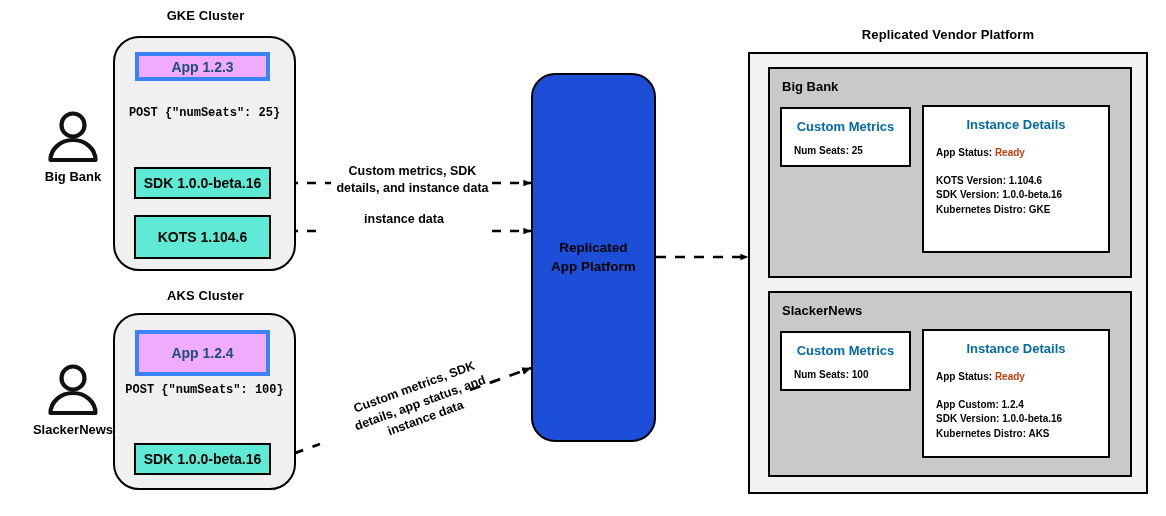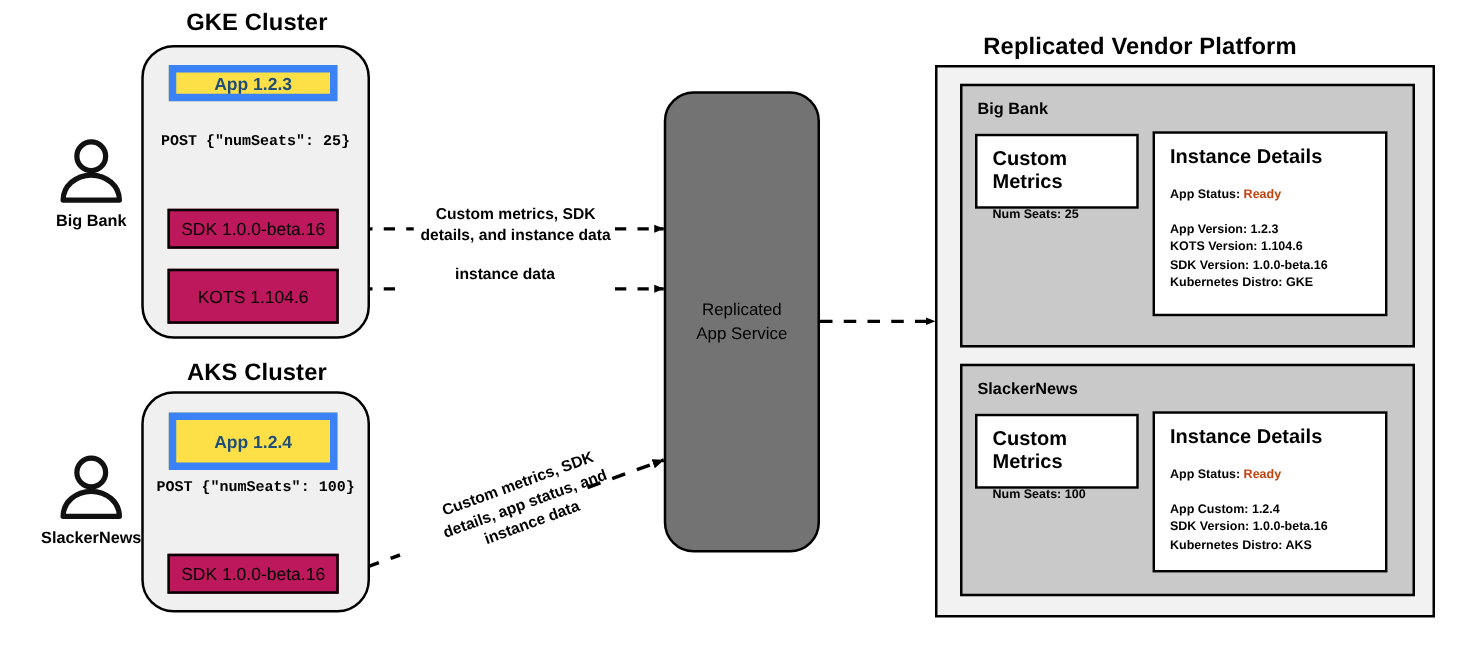--- a/index.html
+++ b/index.html
@@ -15,21 +15,21 @@
     position: relative;
     width: 1166px;
     height: 516px;
     background: #ffffff;
     overflow: hidden;
   }
   .abs { position: absolute; }
 
   
   .title {
-    font-size: 19px;
+    font-size: 13px;
     font-weight: bold;
     color: #000;
     text-align: center;
     letter-spacing: 0.1px;
   }
   .actor-label {
     font-size: 13px;
     font-weight: bold;
     color: #000;
     text-align: center;
@@ -46,67 +46,67 @@
   
   .cluster {
     background: #f0f0f0;
     border: 2.5px solid #000;
     border-radius: 26px;
     box-sizing: border-box;
   }
 
   
   .app-box {
-    background: #fde047;
-    border: 6px solid #3b82f6;
+    background: #f0abfc;
+    border: 4px solid #3b82f6;
     box-sizing: border-box;
     display: flex;
     align-items: center;
     justify-content: center;
     font-size: 14px;
     font-weight: bold;
     color: #1f4e79;
   }
 
   
   .comp-box {
-    background: #be185d;
+    background: #5eead4;
     border: 2.5px solid #000;
     box-sizing: border-box;
     display: flex;
     align-items: center;
     justify-content: center;
     font-size: 14px;
-    font-weight: normal;
+    font-weight: bold;
     color: #000;
     text-align: right;
   }
 
   
   .post-text {
     font-family: "Liberation Mono", "DejaVu Sans Mono", monospace;
     font-size: 12px;
     font-weight: bold;
     color: #000;
     text-align: center;
     white-space: nowrap;
   }
 
   
   .service-box {
-    background: #737373;
+    background: #1d4ed8;
     border: 2.5px solid #000;
     border-radius: 24px;
     box-sizing: border-box;
     display: flex;
     align-items: center;
     justify-content: center;
     text-align: center;
     font-size: 13.5px;
-    font-weight: normal;
+    font-weight: bold;
     color: #000;
     line-height: 1.4;
   }
 
   
   .platform-outer {
     background: #f2f2f2;
     border: 2.5px solid #000;
     box-sizing: border-box;
   }
@@ -120,24 +120,25 @@
     font-weight: bold;
     color: #000;
   }
   .panel {
     background: #ffffff;
     border: 2.5px solid #000;
     box-sizing: border-box;
     padding: 10px 12px;
   }
   .panel-title {
-    font-size: 16px;
-    font-weight: bold;
-    color: #000000;
+    font-size: 13px;
+    font-weight: bold;
+    color: #0369a1;
     margin-bottom: 14px;
+    text-align: center;
   }
   .panel-line {
     font-size: 10px;
     font-weight: bold;
     color: #000;
     line-height: 1.45;
     white-space: nowrap;
   }
   .status-ready { color: #c2410c; }
   .spacer-line { height: 13px; }
@@ -253,45 +254,44 @@
 
   <div class="rot-label edge-label" style="left:330px; top:378px; width:180px; transform:rotate(-20deg);">
     <div>Custom metrics, SDK</div>
     <div>details, app status, and</div>
     <div>instance data</div>
   </div>
 
   <div class="abs service-box" style="left:531px; top:73px; width:125px; height:369px;">
     <div>
       <div>Replicated</div>
-      <div>App Service</div>
+      <div>App Platform</div>
     </div>
   </div>
 
-  <div class="abs title" style="left:712px; top:27px; width:400px;">Replicated Vendor Platform</div>
+  <div class="abs title" style="left:748px; top:27px; width:400px;">Replicated Vendor Platform</div>
 
   <div class="abs platform-outer" style="left:748px; top:52px; width:400px; height:442px;"></div>
 
   <div class="abs tenant-box" style="left:768px; top:67px; width:364px; height:211px;">
     <div style="position:absolute; left:12px; top:10px;" class="tenant-name">Big Bank</div>
   </div>
 
   <div class="abs panel" style="left:780px; top:107px; width:131px; height:60px;">
     <div class="panel-title" style="margin-bottom:10px;">Custom Metrics</div>
     <div class="panel-line">Num Seats: 25</div>
   </div>
 
   <div class="abs panel" style="left:922px; top:105px; width:188px; height:148px;">
     <div class="panel-title">Instance Details</div>
     <div class="panel-line">
       <span>App Status:</span>
       <span class="status-ready">Ready</span>
     </div>
     <div class="spacer-line"></div>
-    <div class="panel-line">App Version: 1.2.3</div>
     <div class="panel-line">KOTS Version: 1.104.6</div>
     <div class="panel-line">SDK Version: 1.0.0-beta.16</div>
     <div class="panel-line">Kubernetes Distro: GKE</div>
   </div>
 
   <div class="abs tenant-box" style="left:768px; top:291px; width:364px; height:186px;">
     <div style="position:absolute; left:12px; top:10px;" class="tenant-name">SlackerNews</div>
   </div>
 
   <div class="abs panel" style="left:780px; top:331px; width:131px; height:60px;">

